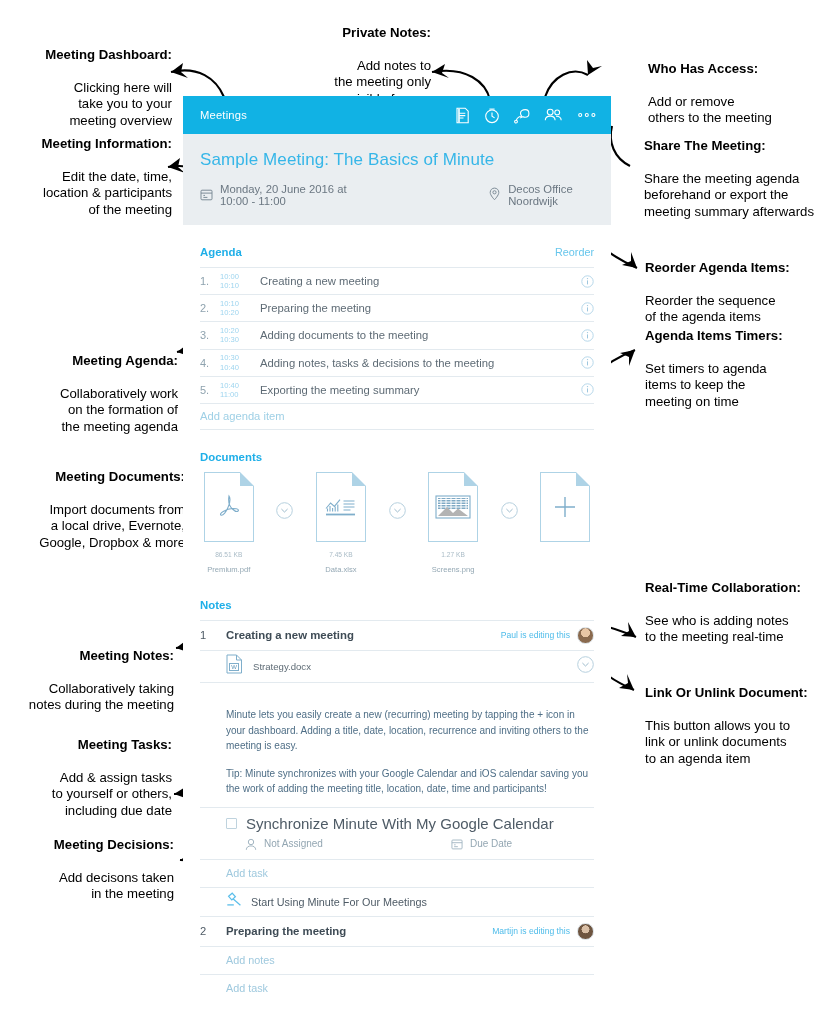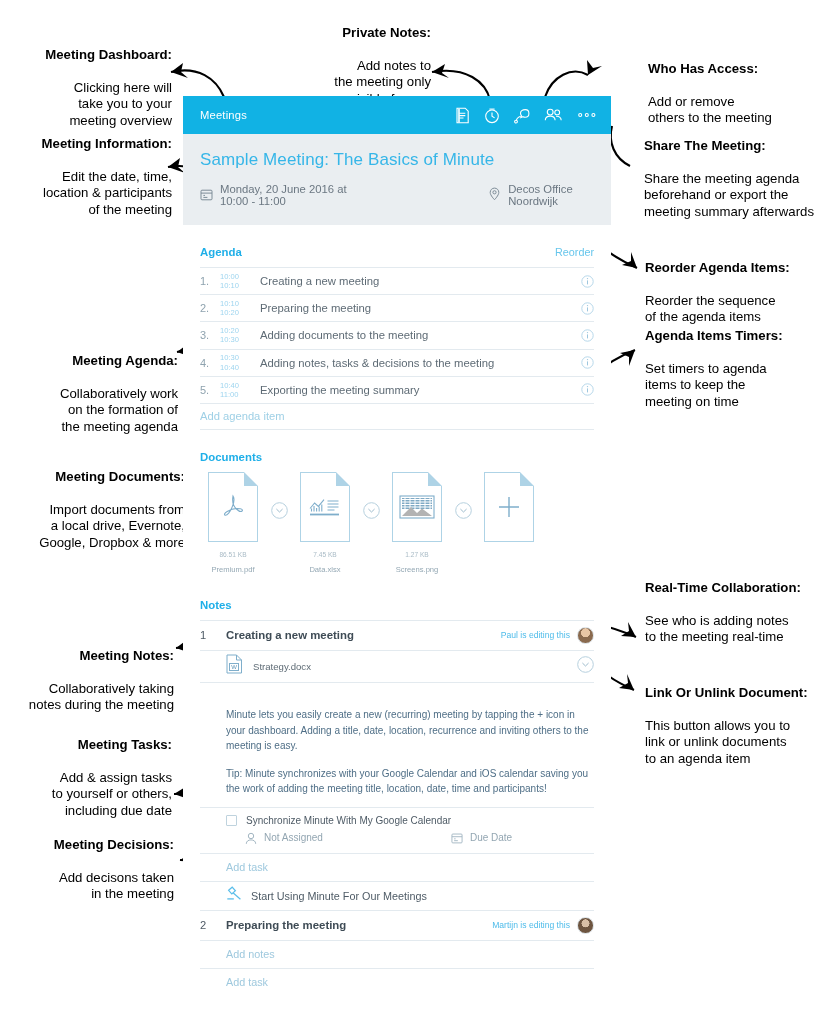--- a/index.html
+++ b/index.html
@@ -74,21 +74,21 @@
   .ag-row .tm  { width: 40px; font-size: 7.6px; color: #9FD5EF; line-height: 9.3px; }
   .ag-row .tt  { flex: 1; font-size: 11.3px; color: #5E6B75; }
   .ag-row .inf { width: 18px; display: flex; justify-content: flex-end; }
   .ag-add {
     border-top: 1px solid #E3EAEF; border-bottom: 1px solid #E3EAEF;
     height: 27px; display: flex; align-items: center;
     font-size: 11.2px; color: #9FD0E6;
   }
 
   
-  .docs { display: flex; align-items: flex-start; padding-bottom: 4px; }
+  .docs { display: flex; align-items: flex-start; padding-bottom: 4px; gap: 16px; }
   .doc { width: 66px; display: flex; flex-direction: column; align-items: center; }
   .doc .page {
     width: 50px; height: 70px; border: 1.3px solid #AED3E6;
     position: relative; background: #fff;
     display: flex; align-items: center; justify-content: center;
   }
   .doc .page::before {
     content: ""; position: absolute; right: -1px; top: -1px;
     border-width: 0 14px 14px 0; border-style: solid;
     border-color: #fff #fff #AED3E6 #AED3E6;
@@ -128,21 +128,21 @@
   .ntext p + p { margin-top: 12px; }
 
   .task {
     border-top: 1px solid #E3EAEF; padding: 7px 0 6px 26px;
   }
   .task .line1 { display: flex; align-items: center; }
   .task .cb {
     width: 11px; height: 11px; border: 1.2px solid #BFD3DE;
     border-radius: 1px; flex: none;
   }
-  .task .lbl { font-size: 10px; color: #4E5B66; margin-left: 9px; }
+  .task .lbl { font-size: 15px; color: #4E5B66; margin-left: 9px; }
   .task .line2 { display: flex; align-items: center; margin-top: 6px; padding-left: 19px; }
   .task .line2 .grp { display: flex; align-items: flex-start; font-size: 10px; color: #93A6B2; }
   .task .line2 .grp svg { margin-right: 7px; }
   .task .line2 .grp.due { margin-left: 128px; }
 
   .addline {
     border-top: 1px solid #E3EAEF; height: 28px;
     display: flex; align-items: center; padding-left: 26px;
     font-size: 10.8px; color: #9FC9DE;
   }

